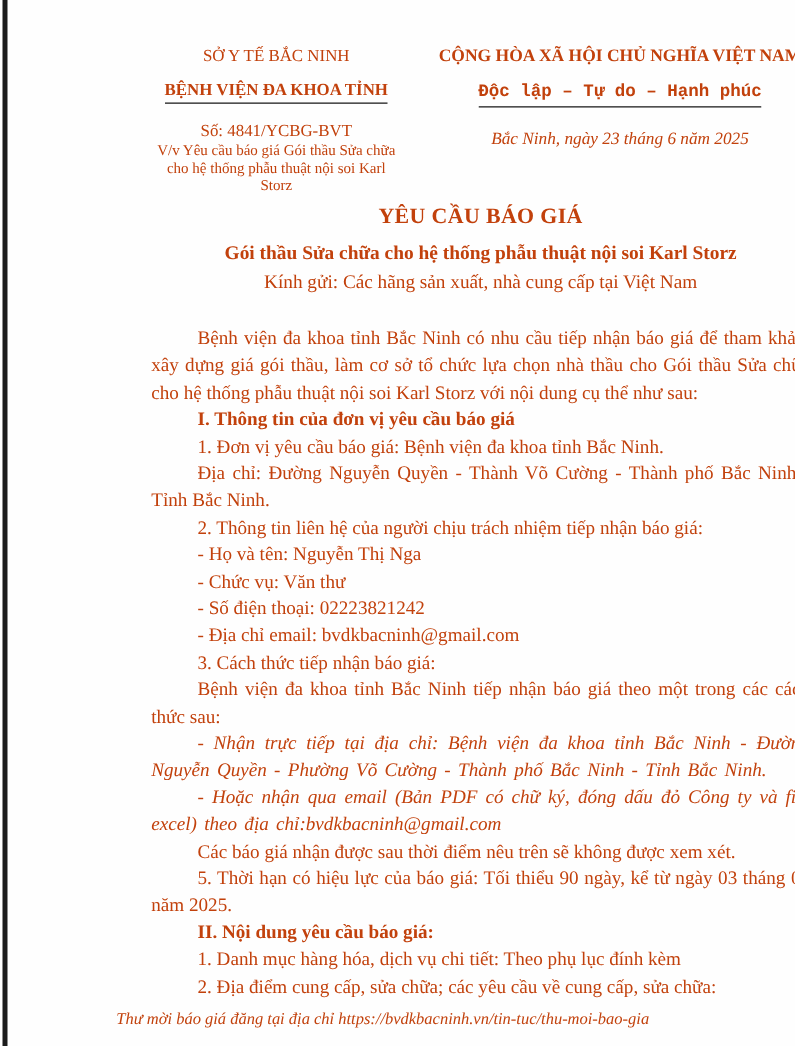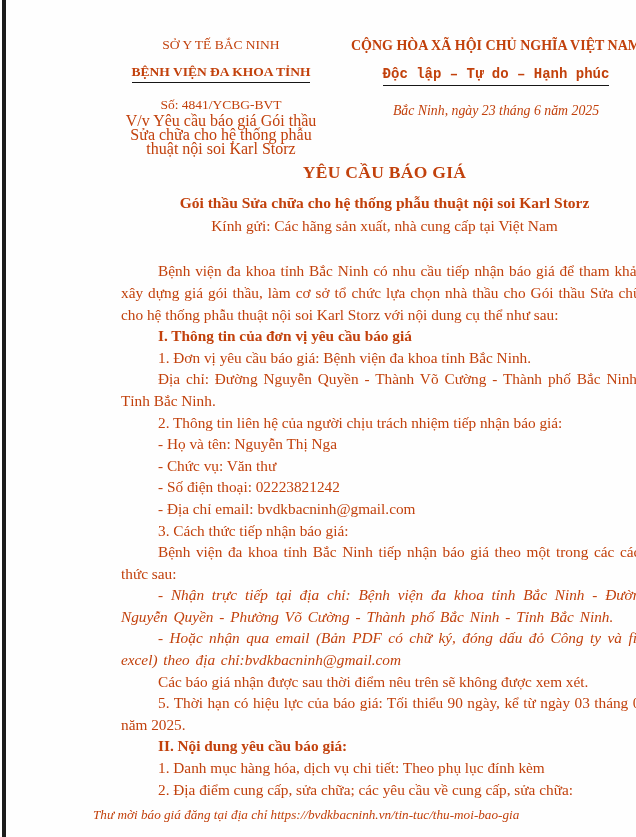--- a/index.html
+++ b/index.html
@@ -52,21 +52,21 @@
     display: inline-block;
     border-bottom: 1.4px solid #161616;
     padding-bottom: 2px;
   }
   .doc-number {
     font-size: 13.5px;
     margin-top: 14px;
     line-height: 16px;
   }
   .doc-subject {
-    font-size: 16px;
+    font-size: 12px;
     line-height: 13.8px;
     width: 200px;
     margin: 1px auto 0 auto;
   }
   .republic {
     font-size: 14px;
     font-weight: bold;
     line-height: 17px;
   }
   .motto {

